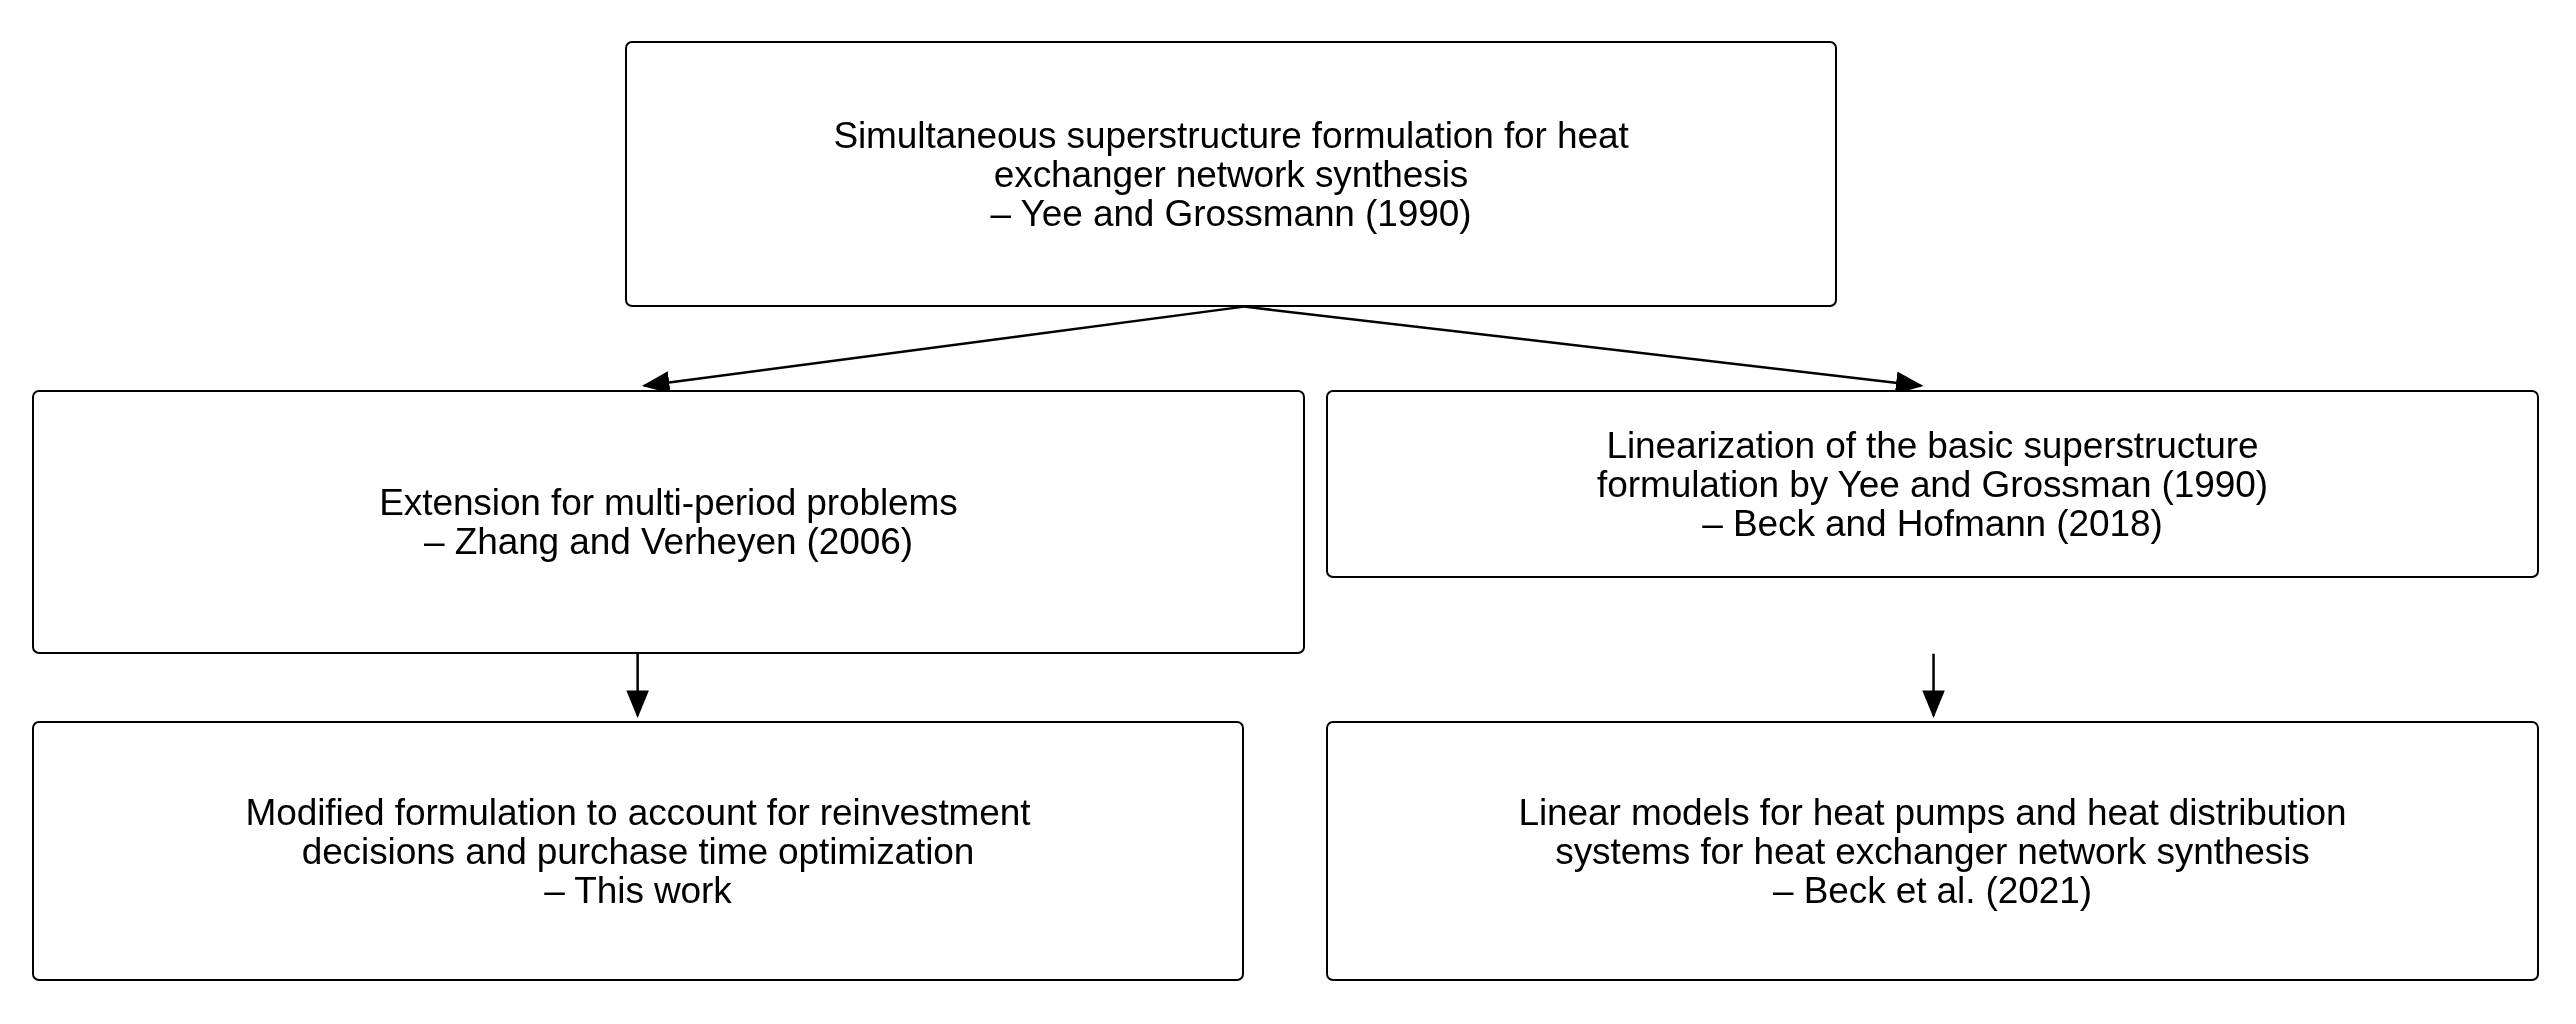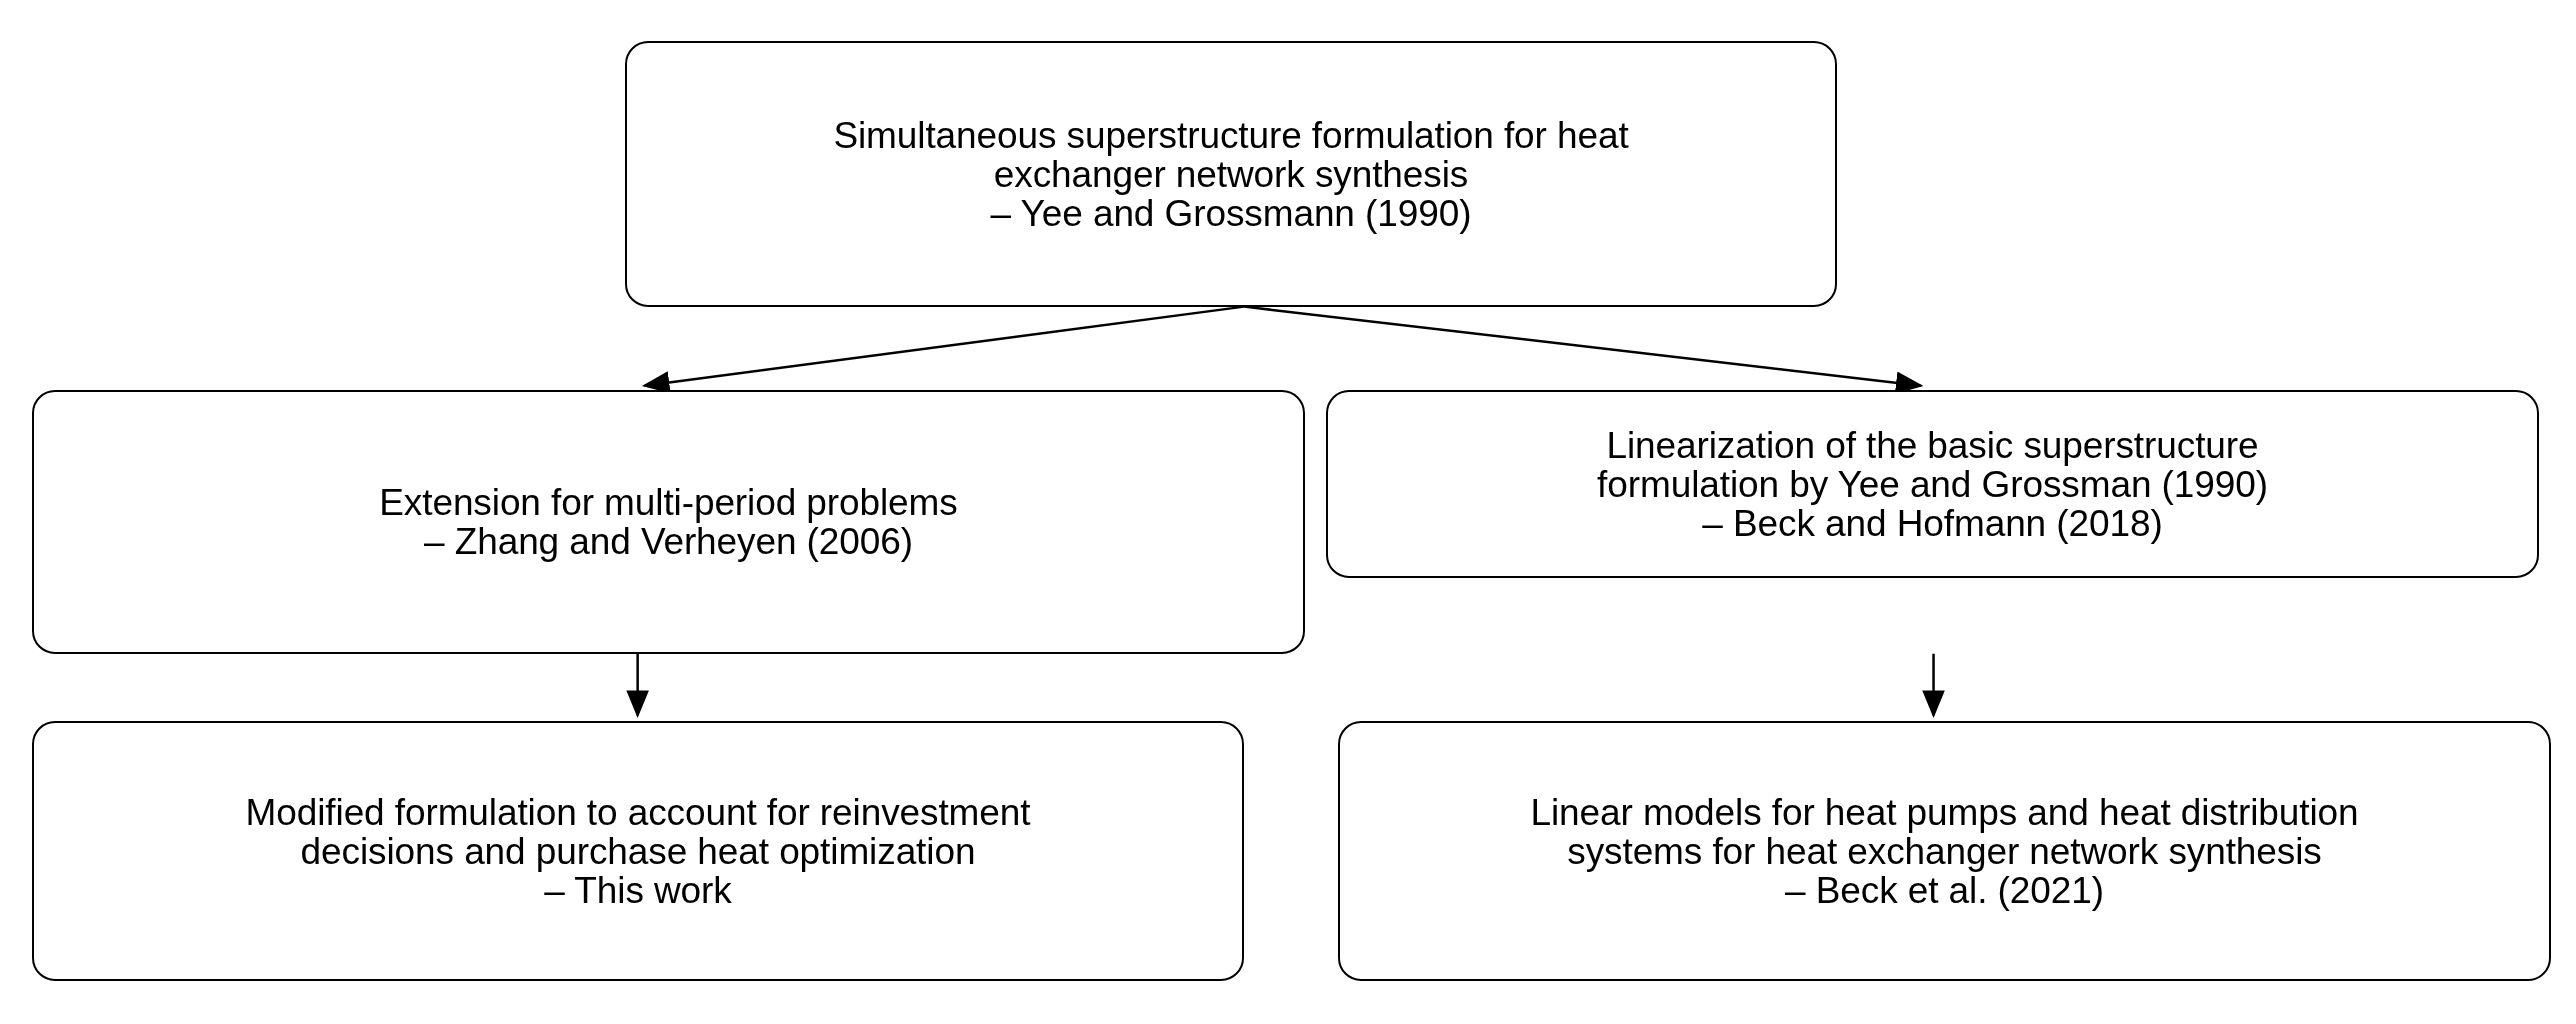--- a/index.html
+++ b/index.html
@@ -24,21 +24,21 @@
     top: 0;
     width: 2576px;
     height: 1024px;
     pointer-events: none;
   }
   .node {
     position: absolute;
     box-sizing: border-box;
     background: #ffffff;
     border: 2.9px solid #000000;
-    border-radius: 23px;
+    border-radius: 7px;
     display: flex;
     align-items: center;
     justify-content: center;
     text-align: center;
     z-index: 2;
   }
   .node-text {
     font-family: "Liberation Sans", sans-serif;
     font-size: 37px;
     line-height: 39px;
@@ -72,21 +72,20 @@
     left: 32px;
     top: 721px;
     width: 1212px;
     height: 260px;
   }
   #node-heatpumps {
     left: 1326px;
     top: 721px;
     width: 1213px;
     height: 260px;
-    margin-left: 12px;
   }
 </style>
 </head>
 <body>
 
 <div id="canvas">
 
   <svg id="connectors" viewBox="0 0 2671 1062" width="2576" height="1024" xmlns="http://www.w3.org/2000/svg">
     <defs>
       <marker id="arrowhead" markerWidth="11" markerHeight="9" refX="10" refY="4.5" orient="auto" markerUnits="strokeWidth">
@@ -115,21 +114,21 @@
   </div>
 
   <div class="node" id="node-linearization">
     <div class="node-text">Linearization of the basic superstructure
 formulation by Yee and Grossman (1990)
 – Beck and Hofmann (2018)</div>
   </div>
 
   <div class="node" id="node-thiswork">
     <div class="node-text">Modified formulation to account for reinvestment
-decisions and purchase heat optimization
+decisions and purchase time optimization
 – This work</div>
   </div>
 
   <div class="node" id="node-heatpumps">
     <div class="node-text">Linear models for heat pumps and heat distribution
 systems for heat exchanger network synthesis
 – Beck et al. (2021)</div>
   </div>
 
 </div>

